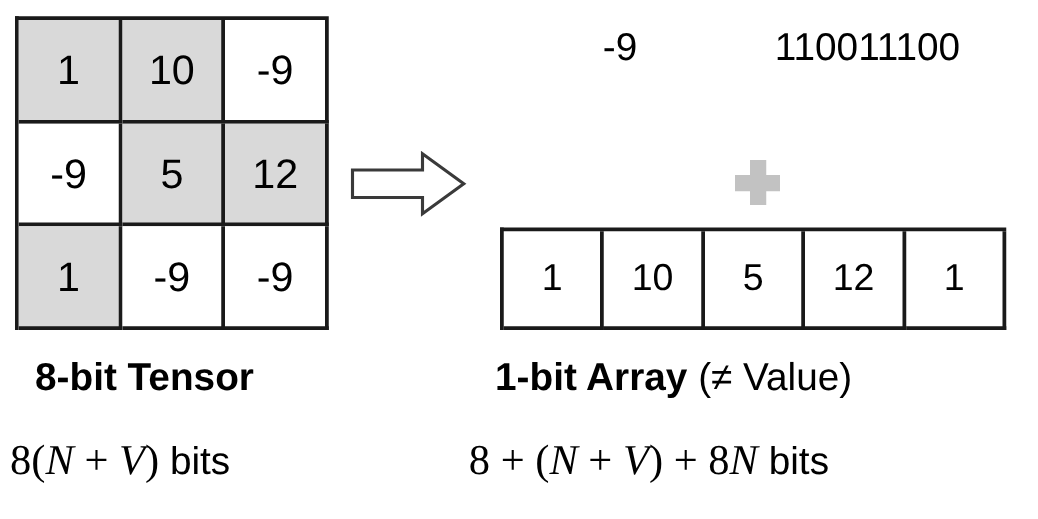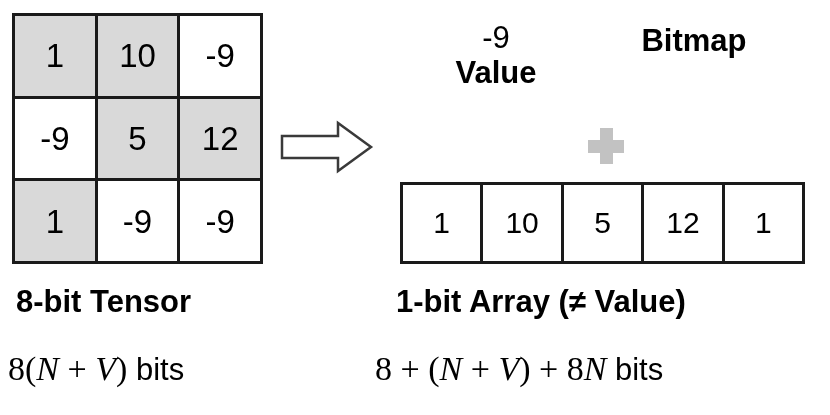--- a/index.html
+++ b/index.html
@@ -120,23 +120,23 @@
   }
 
   
   .caption {
     position: absolute;
     font-size: 31px;
     line-height: 1;
     white-space: nowrap;
   }
   .caption .bold { font-weight: bold; }
-  .caption .reg  { font-weight: bold; }
-
-  #tensor-caption { left: 16px;  top: 286px; }
+  .caption .reg  { font-weight: normal; }
+
+  #tensor-caption { left: 28px;  top: 286px; }
   #array-caption  { left: 396px; top: 286px; }
 
   .formula {
     position: absolute;
     font-family: "Liberation Serif", serif;
     font-size: 34px;
     line-height: 1;
     white-space: nowrap;
   }
   .formula .var { font-style: italic; }
@@ -164,25 +164,24 @@
   <div class="grid-cell">-9</div>
   <div class="grid-cell">-9</div>
 </div>
 
 <svg id="transform-arrow" viewBox="0 0 94 54">
   <polygon points="2,16 58,16 58,3 91,27 58,51 58,38 2,38" fill="#ffffff" stroke="#3a3a3a" stroke-width="2.5" stroke-linejoin="miter"></polygon>
 </svg>
 
 <div class="label-stack" id="value-label-stack">
   <div class="label-top">-9</div>
-  <div class="label-bottom">Value</div>
 </div>
 
 <div class="label-stack" id="bitmap-label-stack">
-  <div class="label-bottom">Bitmap</div>
+  <div class="label-top">110011100</div>
 </div>
 
 <div id="plus-icon">
   <div class="bar-h"></div>
   <div class="bar-v"></div>
 </div>
 
 <div id="value-array">
   <div class="array-cell">1</div>
   <div class="array-cell">10</div>

